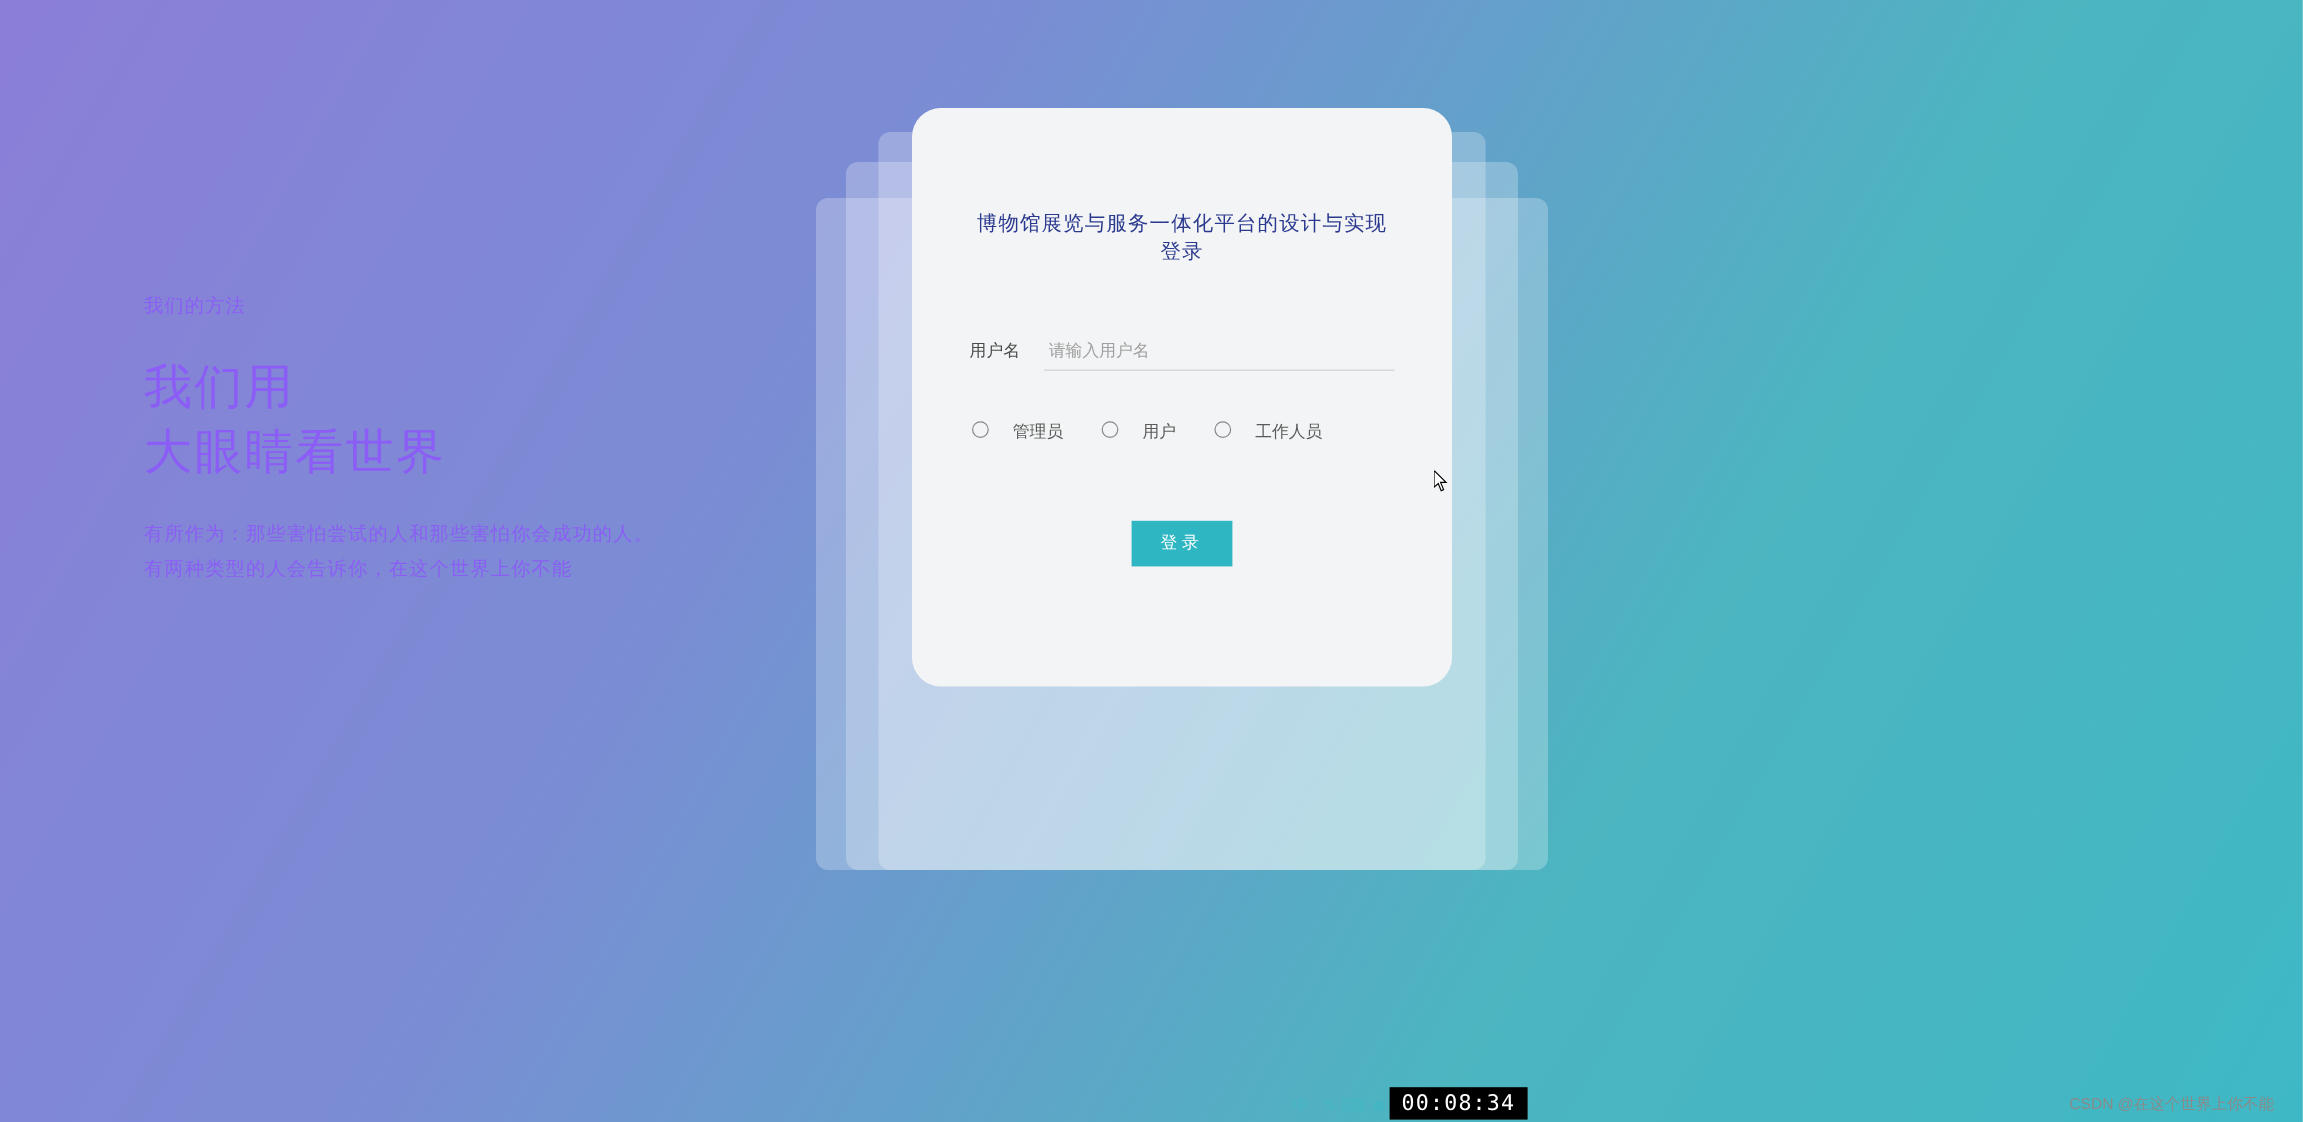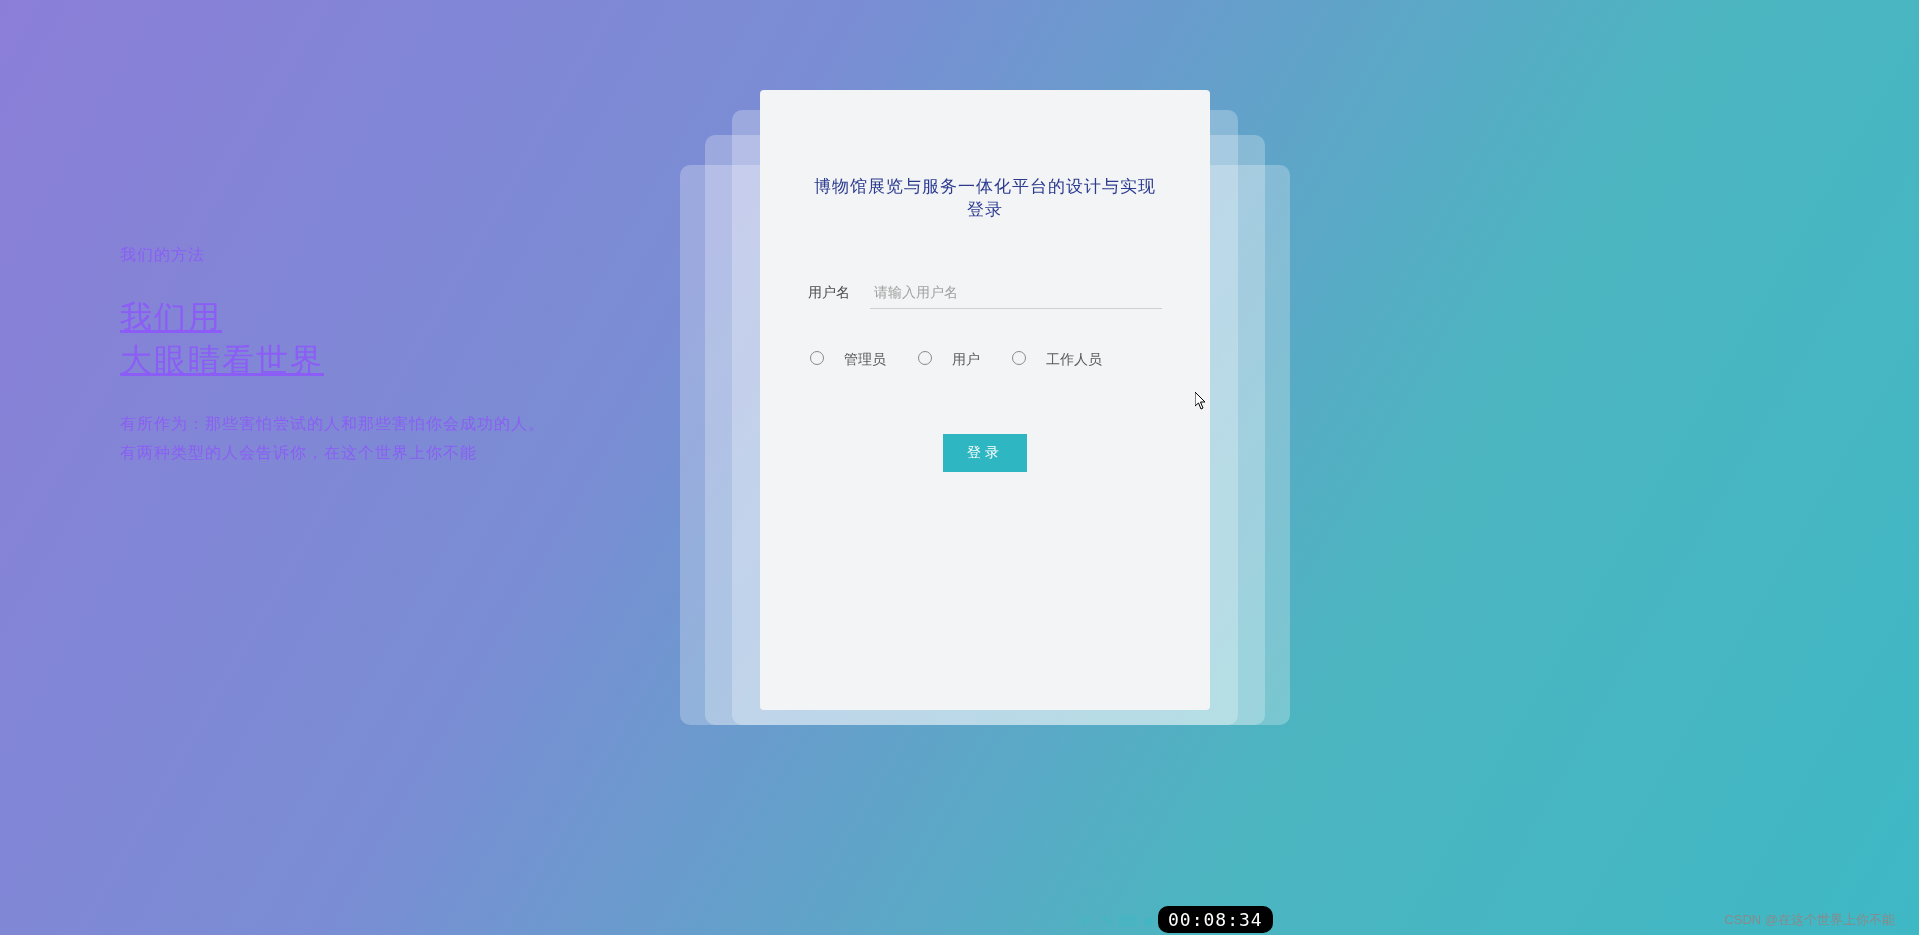--- a/index.html
+++ b/index.html
@@ -17,26 +17,25 @@
       top: 245px;
       color: #8b5cf6;
     }
     .subtitle {
       font-size: 16px;
       opacity: 0.95;
       margin-bottom: 30px;
       letter-spacing: 1px;
     }
     .headline {
-      font-size: 32px;
+      font-size: 40px;
       font-weight: 400;
       line-height: 1.35;
       margin-bottom: 28px;
       letter-spacing: 2px;
-      text-decoration: underline;
     }
     .description {
       font-size: 16px;
       line-height: 1.8;
       opacity: 0.95;
       letter-spacing: 1px;
     }
     .card-stack {
       position: absolute;
       left: 760px;
@@ -49,23 +48,23 @@
       background: rgba(255,255,255,0.25);
       border-radius: 10px;
     }
     .card-back.b1 { left: -80px; top: 75px; width: 610px; height: 560px; }
     .card-back.b2 { left: -55px; top: 45px; width: 560px; height: 590px; }
     .card-back.b3 { left: -28px; top: 20px; width: 506px; height: 615px; }
     .login-card {
       position: absolute;
       left: 0; top: 0;
       width: 450px;
-      height: 620px;
+      height: 482px;
       background: #f3f4f5;
-      border-radius: 4px;
+      border-radius: 24px;
       padding: 85px 48px 40px;
     }
     .card-title {
       text-align: center;
       color: #2b3a8f;
       font-size: 17px;
       font-weight: 500;
       margin-bottom: 55px;
       letter-spacing: 1px;
     }
@@ -137,21 +136,20 @@
     }
     .timer-box {
       position: absolute;
       left: 1158px; bottom: 2px;
       background: #000;
       color: #fff;
       font-family: monospace;
       font-size: 18px;
       padding: 3px 10px;
       letter-spacing: 1px;
-      border-radius: 10px;
     }
     .watermark {
       position: absolute;
       right: 24px; bottom: 6px;
       color: #8a8a8a;
       font-size: 13px;
     }
   </style>
 </head>
 <body>

